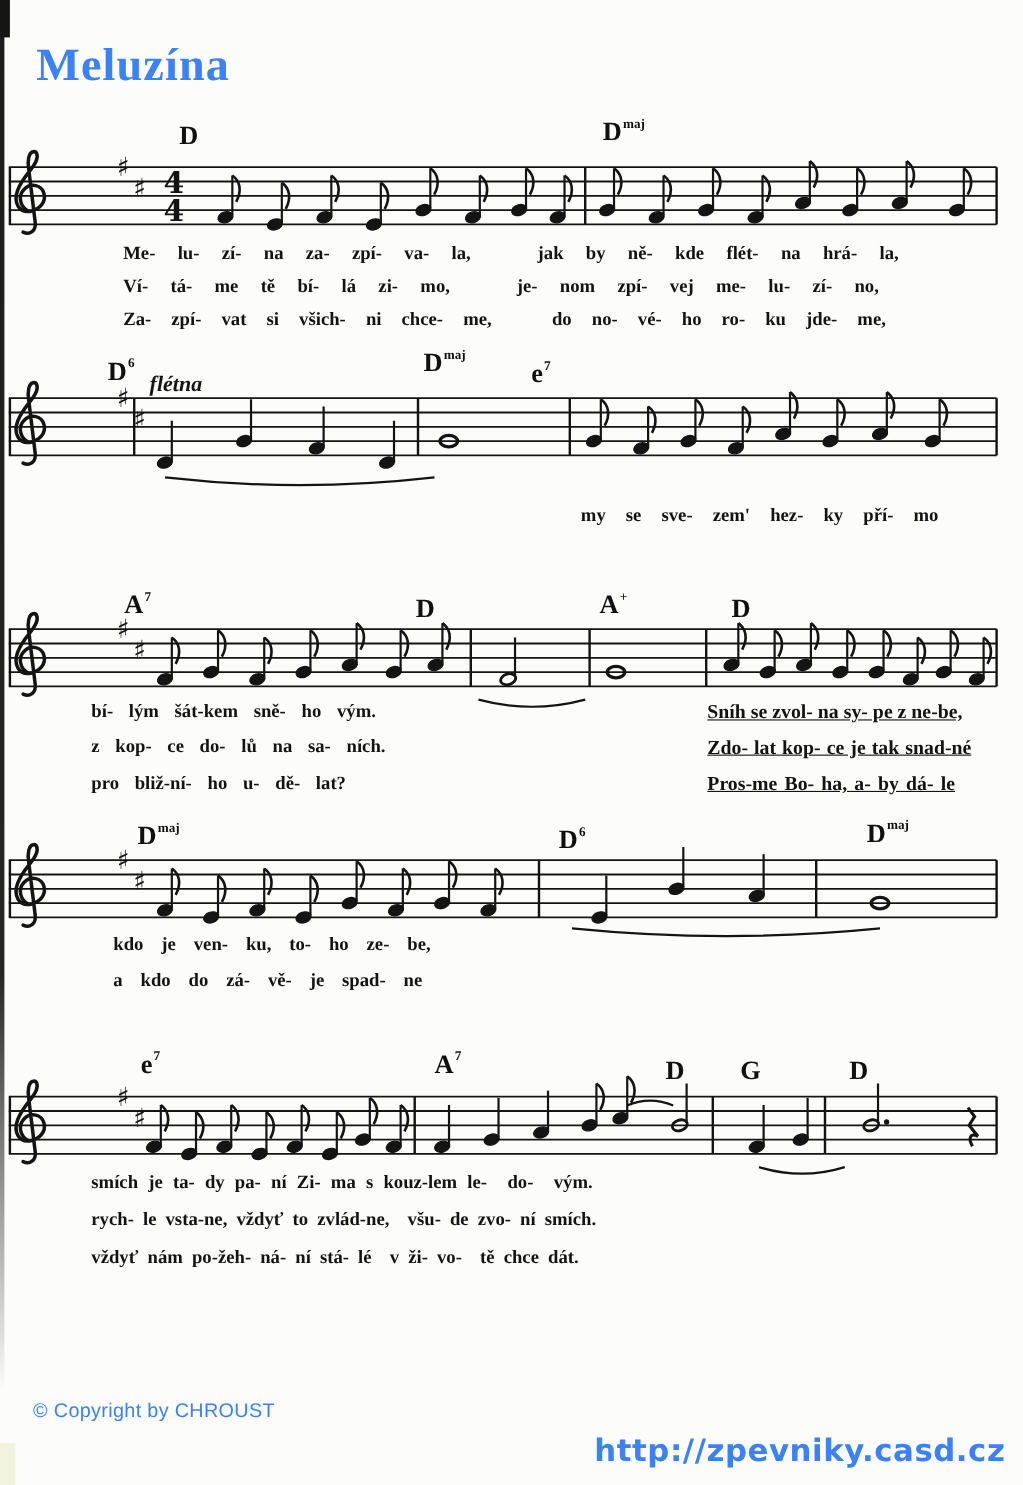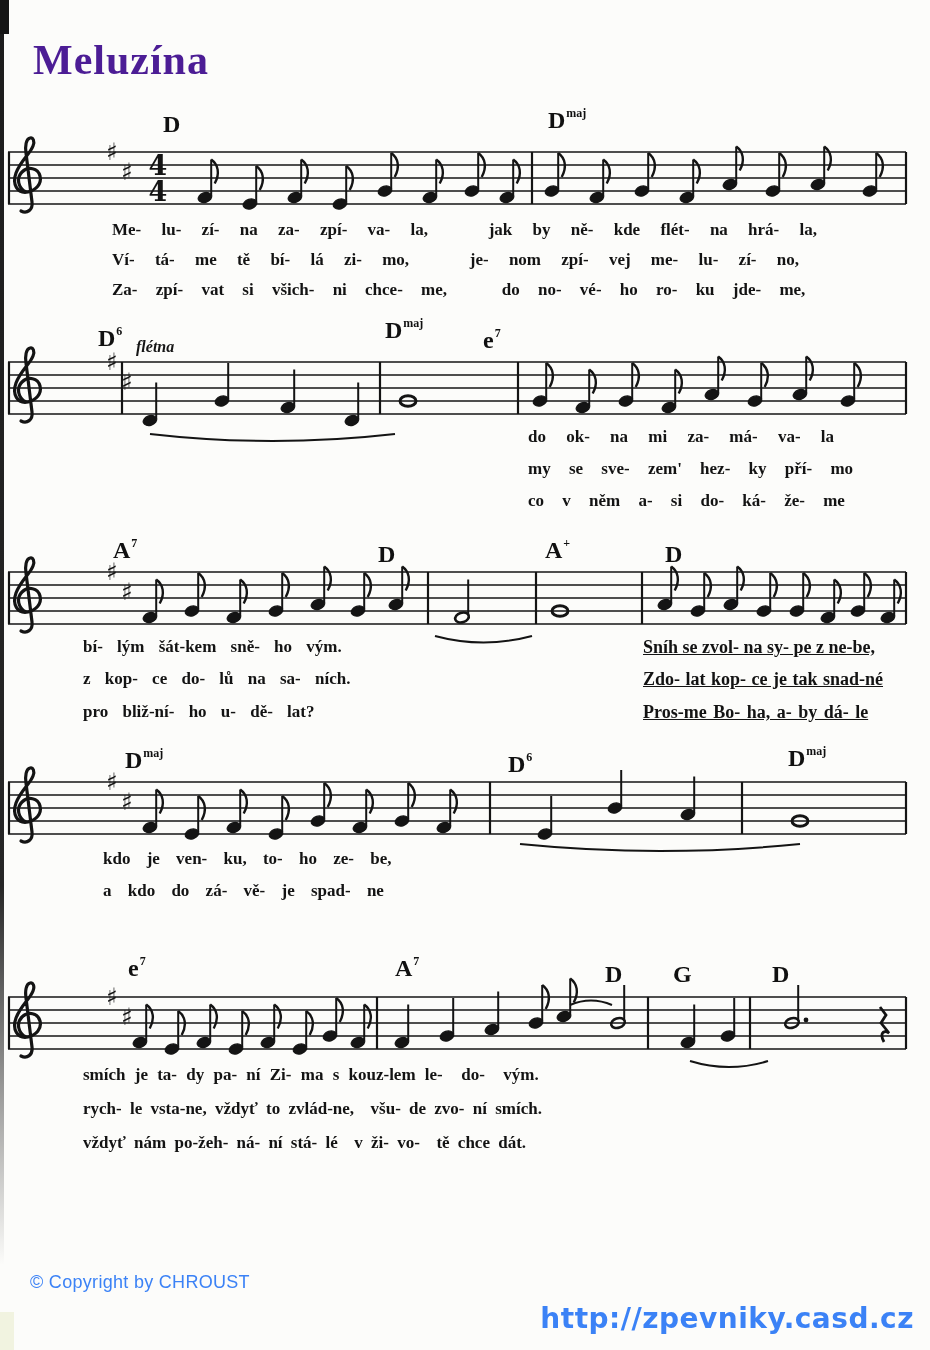--- a/index.html
+++ b/index.html
@@ -8,29 +8,29 @@
     position:relative;width:930px;height:1350px;margin:0 auto;
     background:#fcfcfa;overflow:hidden;
     font-family:"Liberation Serif","DejaVu Serif",serif;color:#141414;
   }
   .scan-edge-left{position:absolute;left:0;top:0;width:4px;height:1265px;
     background:linear-gradient(to bottom,#1c1c1c 0%,#262626 70%,rgba(40,40,40,0) 100%);}
   .scan-edge-top{position:absolute;left:0;top:0;width:9px;height:34px;background:#151515;}
   .scan-smudge{position:absolute;left:0;top:1312px;width:14px;height:38px;background:#eef0da;opacity:.8;}
   .title{
     position:absolute;left:33px;top:36px;
-    font-size:42px;font-weight:bold;letter-spacing:1px;color:#4c1d95;
+    font-size:42px;font-weight:bold;letter-spacing:1px;color:#3b82f6;
   }
   .chord{
     position:absolute;font-weight:bold;font-size:24px;color:#101010;
     font-family:"Liberation Serif","DejaVu Serif",serif;line-height:1;
   }
   .chord sup{font-size:12px;font-weight:bold;position:relative;top:-2px;left:1px;}
   .annotation{
-    position:absolute;font-style:italic;font-weight:bold;font-size:16px;color:#151515;
+    position:absolute;font-style:italic;font-weight:bold;font-size:20px;color:#151515;
   }
   .lyric{
     position:absolute;font-weight:bold;font-size:17px;color:#131313;
     white-space:pre;line-height:1;text-align:right;
   }
   .lyric.small{font-size:18px;text-decoration:underline;}
   .copyright{
     position:absolute;left:30px;top:1272px;
     font-family:"Liberation Sans","DejaVu Sans",sans-serif;
     font-size:18px;color:#3b82f6;letter-spacing:.3px;
@@ -361,23 +361,21 @@
   <span class="chord" style="left:128px;top:956px"><span>e</span><sup>7</sup></span>
   <span class="chord" style="left:395px;top:956px"><span>A</span><sup>7</sup></span>
   <span class="chord" style="left:605px;top:962px"><span>D</span><sup></sup></span>
   <span class="chord" style="left:673px;top:962px"><span>G</span><sup></sup></span>
   <span class="chord" style="left:772px;top:962px"><span>D</span><sup></sup></span>
 
   <div class="lyric" style="left:112px;top:221px;word-spacing:16px">Me- lu- zí- na za- zpí- va- la,   jak by ně- kde flét- na hrá- la,</div>
   <div class="lyric" style="left:112px;top:251px;word-spacing:16px">Ví- tá- me tě bí- lá zi- mo,   je- nom zpí- vej me- lu- zí- no,</div>
   <div class="lyric" style="left:112px;top:281px;word-spacing:14px">Za- zpí- vat si všich- ni chce- me,   do no- vé- ho ro- ku jde- me,</div>
 
-  <div class="lyric" style="left:528px;top:428px;word-spacing:16px">do ok- na mi za- má- va- la</div>
   <div class="lyric" style="left:528px;top:460px;word-spacing:14px">my se sve- zem' hez- ky pří- mo</div>
-  <div class="lyric" style="left:528px;top:492px;word-spacing:14px">co v něm a- si do- ká- že- me</div>
 
   <div class="lyric" style="left:83px;top:638px;word-spacing:10px">bí- lým šát-kem sně- ho vým.</div>
   <div class="lyric" style="left:83px;top:670px;word-spacing:10px">z kop- ce do- lů na sa- ních.</div>
   <div class="lyric" style="left:83px;top:703px;word-spacing:10px">pro bliž-ní- ho u- dě- lat?</div>
   <div class="lyric small" style="left:643px;top:638px;word-spacing:0px">Sníh se zvol- na sy- pe z ne-be,</div>
   <div class="lyric small" style="left:643px;top:670px;word-spacing:1px">Zdo- lat kop- ce je tak snad-né</div>
   <div class="lyric small" style="left:643px;top:703px;word-spacing:2px">Pros-me Bo- ha, a- by dá- le</div>
 
   <div class="lyric" style="left:103px;top:850px;word-spacing:12px">kdo je ven- ku, to- ho ze- be,</div>
   <div class="lyric" style="left:103px;top:882px;word-spacing:12px">a kdo do zá- vě- je spad- ne</div>

